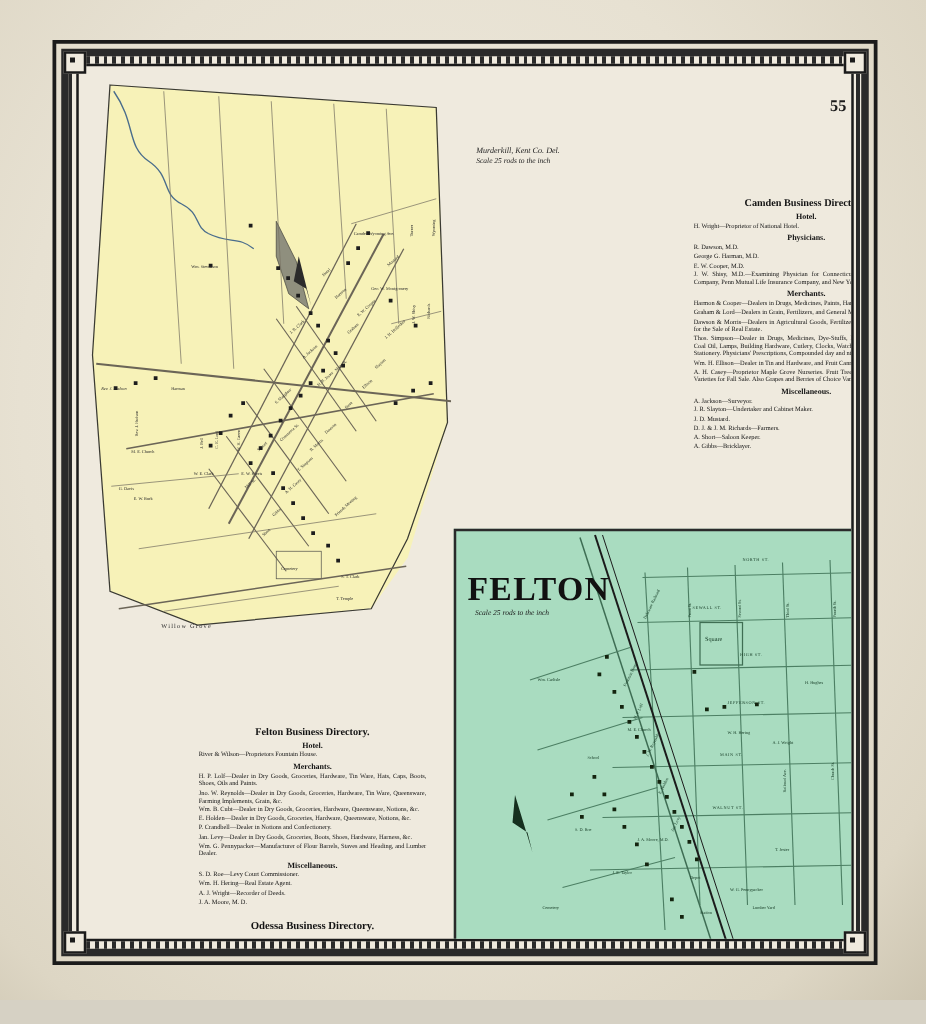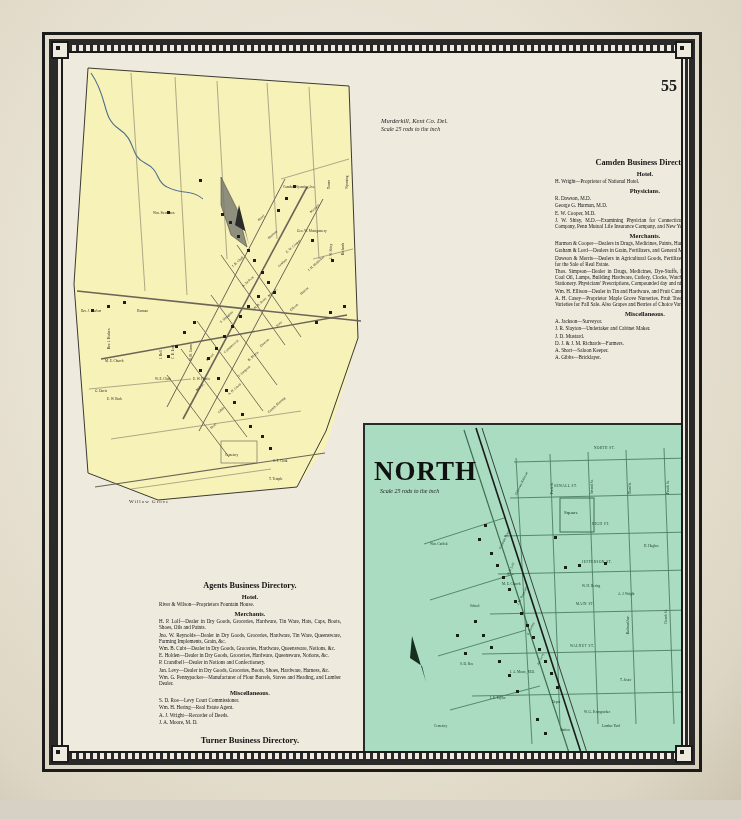--- a/index.html
+++ b/index.html
@@ -17,21 +17,21 @@
      background-clip:padding-box;}
   #inner{position:absolute;left:16px;top:16px;right:16px;bottom:16px;border:2px solid #1b1b1b;
      background:#efeade;overflow:hidden;}
   
   .corner{position:absolute;width:14px;height:14px;border:2px solid #1b1b1b;background:#efeade;z-index:6;}
   .corner.tl{left:6px;top:6px;} .corner.tr{right:6px;top:6px;}
   .corner.bl{left:6px;bottom:6px;} .corner.br{right:6px;bottom:6px;}
   .corner:after{content:"";position:absolute;left:3px;top:3px;width:4px;height:4px;background:#1b1b1b;}
 
   
-  #pageno{position:absolute;right:4px;top:24px;font-size:16px;font-weight:bold;color:#1b1b1b;
+  #pageno{position:absolute;right:4px;top:24px;font-size:13px;font-weight:bold;color:#1b1b1b;
      font-family:"Liberation Serif",serif;z-index:7;}
 
   
   #camden-map{position:absolute;left:8px;top:6px;width:290px;height:450px;overflow:hidden;}
   #camden-land{position:absolute;left:0;top:0;width:290px;height:450px;
      background:#f7f2b8;
      clip-path:polygon(6% 2%,96% 6%,99% 62%,88% 86%,78% 95%,30% 98%,6% 92%,1% 50%);
      border:0;}
   .cam-outline{position:absolute;left:0;top:0;width:290px;height:450px;}
   .blk{position:absolute;background:#1d1d1d;width:3px;height:3px;}
@@ -242,21 +242,21 @@
         <div class="dhead">Miscellaneous.</div>
         <div class="ent">A. Jackson—Surveyor.</div>
         <div class="ent">J. R. Slayton—Undertaker and Cabinet Maker.</div>
         <div class="ent">J. D. Mustard.</div>
         <div class="ent">D. J. &amp; J. M. Richards—Farmers.</div>
         <div class="ent">A. Short—Saloon Keeper.</div>
         <div class="ent">A. Gibbs—Bricklayer.</div>
       </div>
 
       <div class="dir" id="felton-dir">
-        <div class="dtitle">Agents Business Directory.</div>
+        <div class="dtitle">Felton Business Directory.</div>
 
         <div class="dhead">Hotel.</div>
         <div class="ent">River &amp; Wilson—Proprietors Fountain House.</div>
 
         <div class="dhead">Merchants.</div>
         <div class="ent">H. P. Lolf—Dealer in Dry Goods, Groceries, Hardware, Tin Ware, Hats, Caps, Boots, Shoes, Oils and Paints.</div>
         <div class="ent">Jno. W. Reynolds—Dealer in Dry Goods, Groceries, Hardware, Tin Ware, Queensware, Farming Implements, Grain, &amp;c.</div>
         <div class="ent">Wm. B. Cubt—Dealer in Dry Goods, Groceries, Hardware, Queensware, Notions, &amp;c.</div>
         <div class="ent">E. Holden—Dealer in Dry Goods, Groceries, Hardware, Queensware, Notions, &amp;c.</div>
         <div class="ent">P. Crandbell—Dealer in Notions and Confectionery.</div>
@@ -264,21 +264,21 @@
         <div class="ent">Wm. G. Pennypacker—Manufacturer of Flour Barrels, Staves and Heading, and Lumber Dealer.</div>
 
         <div class="dhead">Miscellaneous.</div>
         <div class="ent">S. D. Roe—Levy Court Commissioner.</div>
         <div class="ent">Wm. H. Hering—Real Estate Agent.</div>
         <div class="ent">A. J. Wright—Recorder of Deeds.</div>
         <div class="ent">J. A. Moore, M. D.</div>
       </div>
 
       <div class="dir" id="odessa-dir">
-        <div class="dtitle">Turner Business Directory.</div>
+        <div class="dtitle">Odessa Business Directory.</div>
       </div>
 
       <div id="felton-map">
 
         <svg viewBox="0 0 330 340" style="position:absolute;left:0;top:0;width:330px;height:340px">
 
           <g stroke="#4c7f63" stroke-width="0.9" fill="none">
             <path d="M150,38 L326,34"></path>
             <path d="M146,74 L326,70"></path>
             <path d="M140,112 L326,108"></path>
@@ -335,21 +335,21 @@
         <div class="fblk" style="left:92px;top:210px"></div>
         <div class="fblk" style="left:114px;top:114px"></div>
         <div class="fblk" style="left:120px;top:100px"></div>
         <div class="fblk" style="left:200px;top:142px"></div>
         <div class="fblk" style="left:214px;top:140px"></div>
         <div class="fblk" style="left:240px;top:138px"></div>
         <div class="fblk" style="left:190px;top:112px"></div>
         <div class="fblk" style="left:172px;top:294px"></div>
         <div class="fblk" style="left:180px;top:308px"></div>
 
-        <div id="felton-title">NORTH</div>
+        <div id="felton-title">FELTON</div>
         <div id="felton-sub">Scale 25 rods to the inch</div>
 
         <span class="flbl" style="left:230px;top:22px;letter-spacing:.5px">NORTH ST.</span>
         <span class="flbl" style="left:190px;top:60px;letter-spacing:.5px">SEWALL ST.</span>
         <span class="flbl" style="left:228px;top:98px;letter-spacing:.5px">HIGH ST.</span>
         <span class="flbl" style="left:218px;top:136px;letter-spacing:.5px">JEFFERSON ST.</span>
         <span class="flbl" style="left:212px;top:178px;letter-spacing:.5px">MAIN ST.</span>
         <span class="flbl" style="left:206px;top:220px;letter-spacing:.5px">WALNUT ST.</span>
         <span class="flbl" style="left:200px;top:86px;font-size:5px">Square</span>
         <span class="flbl rot" style="left:150px;top:70px">Delaware Railroad</span>

